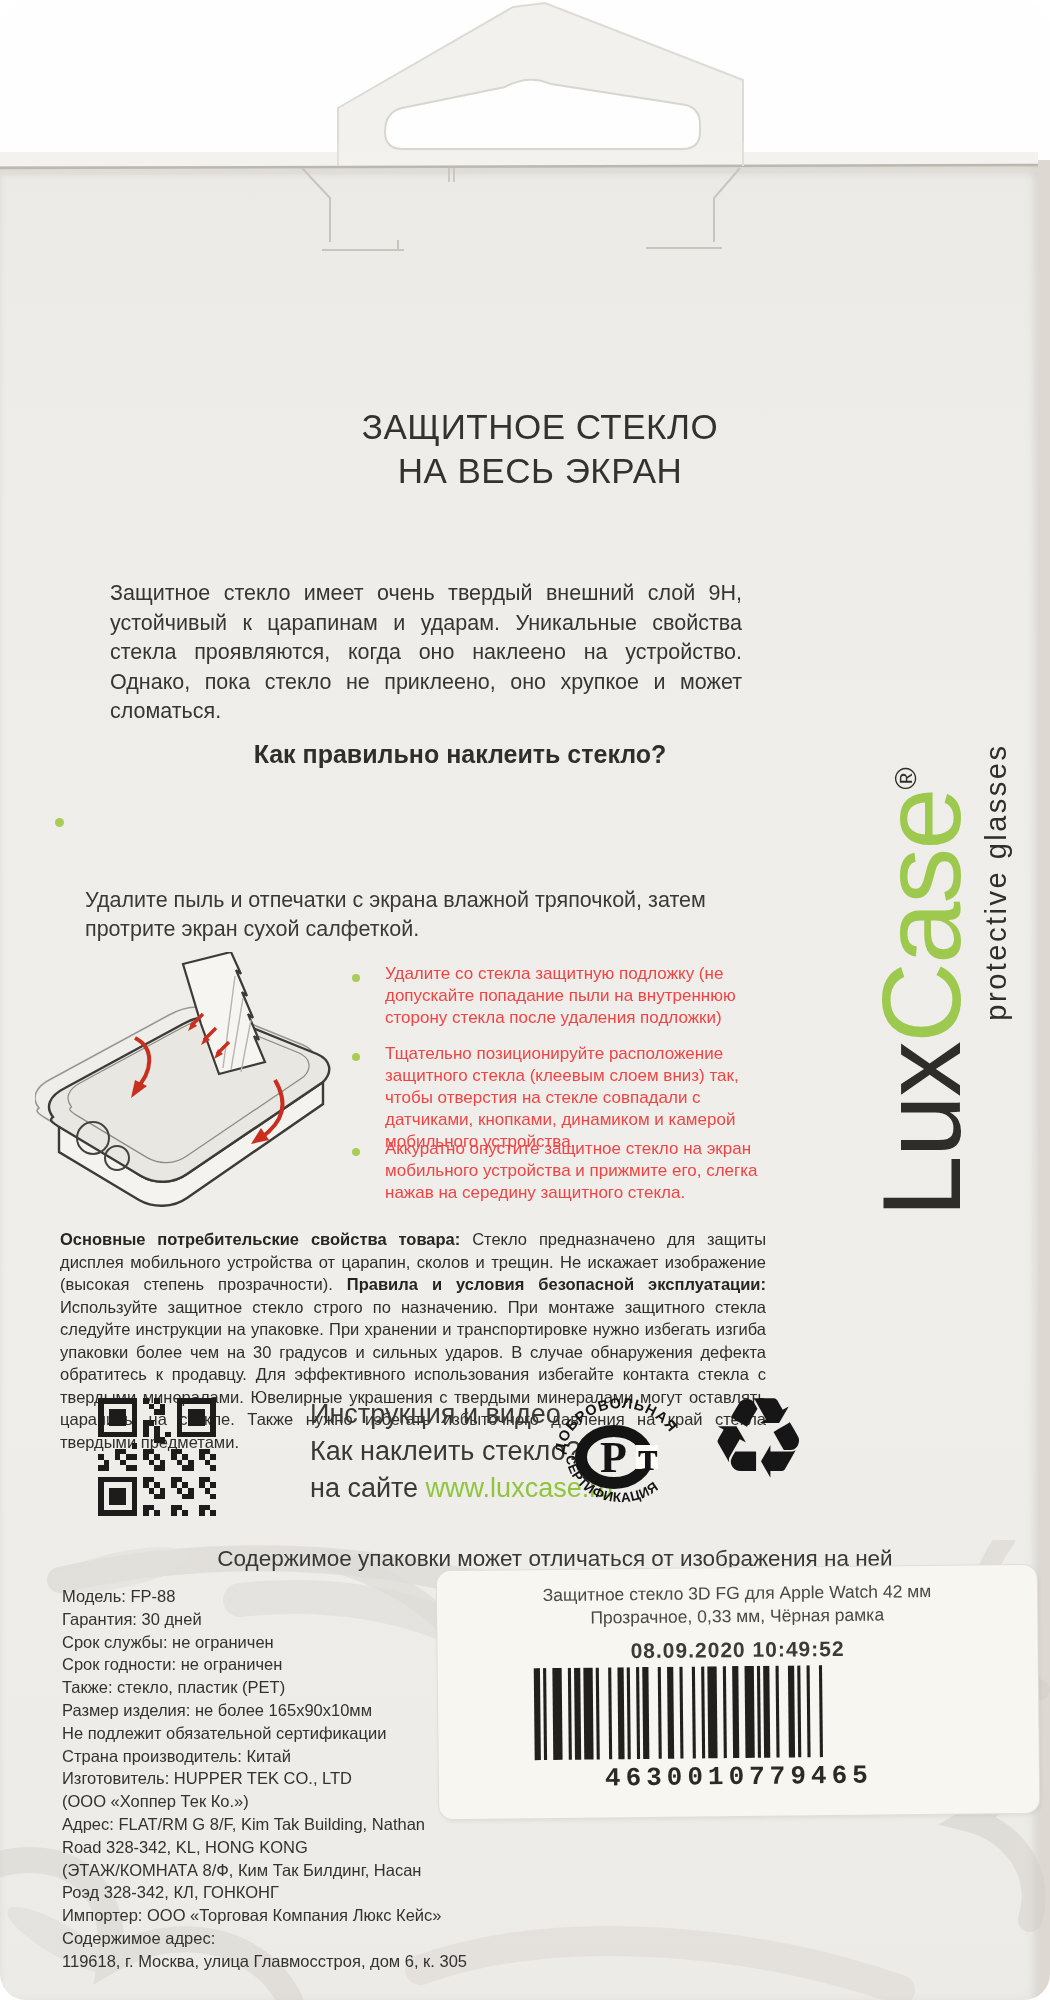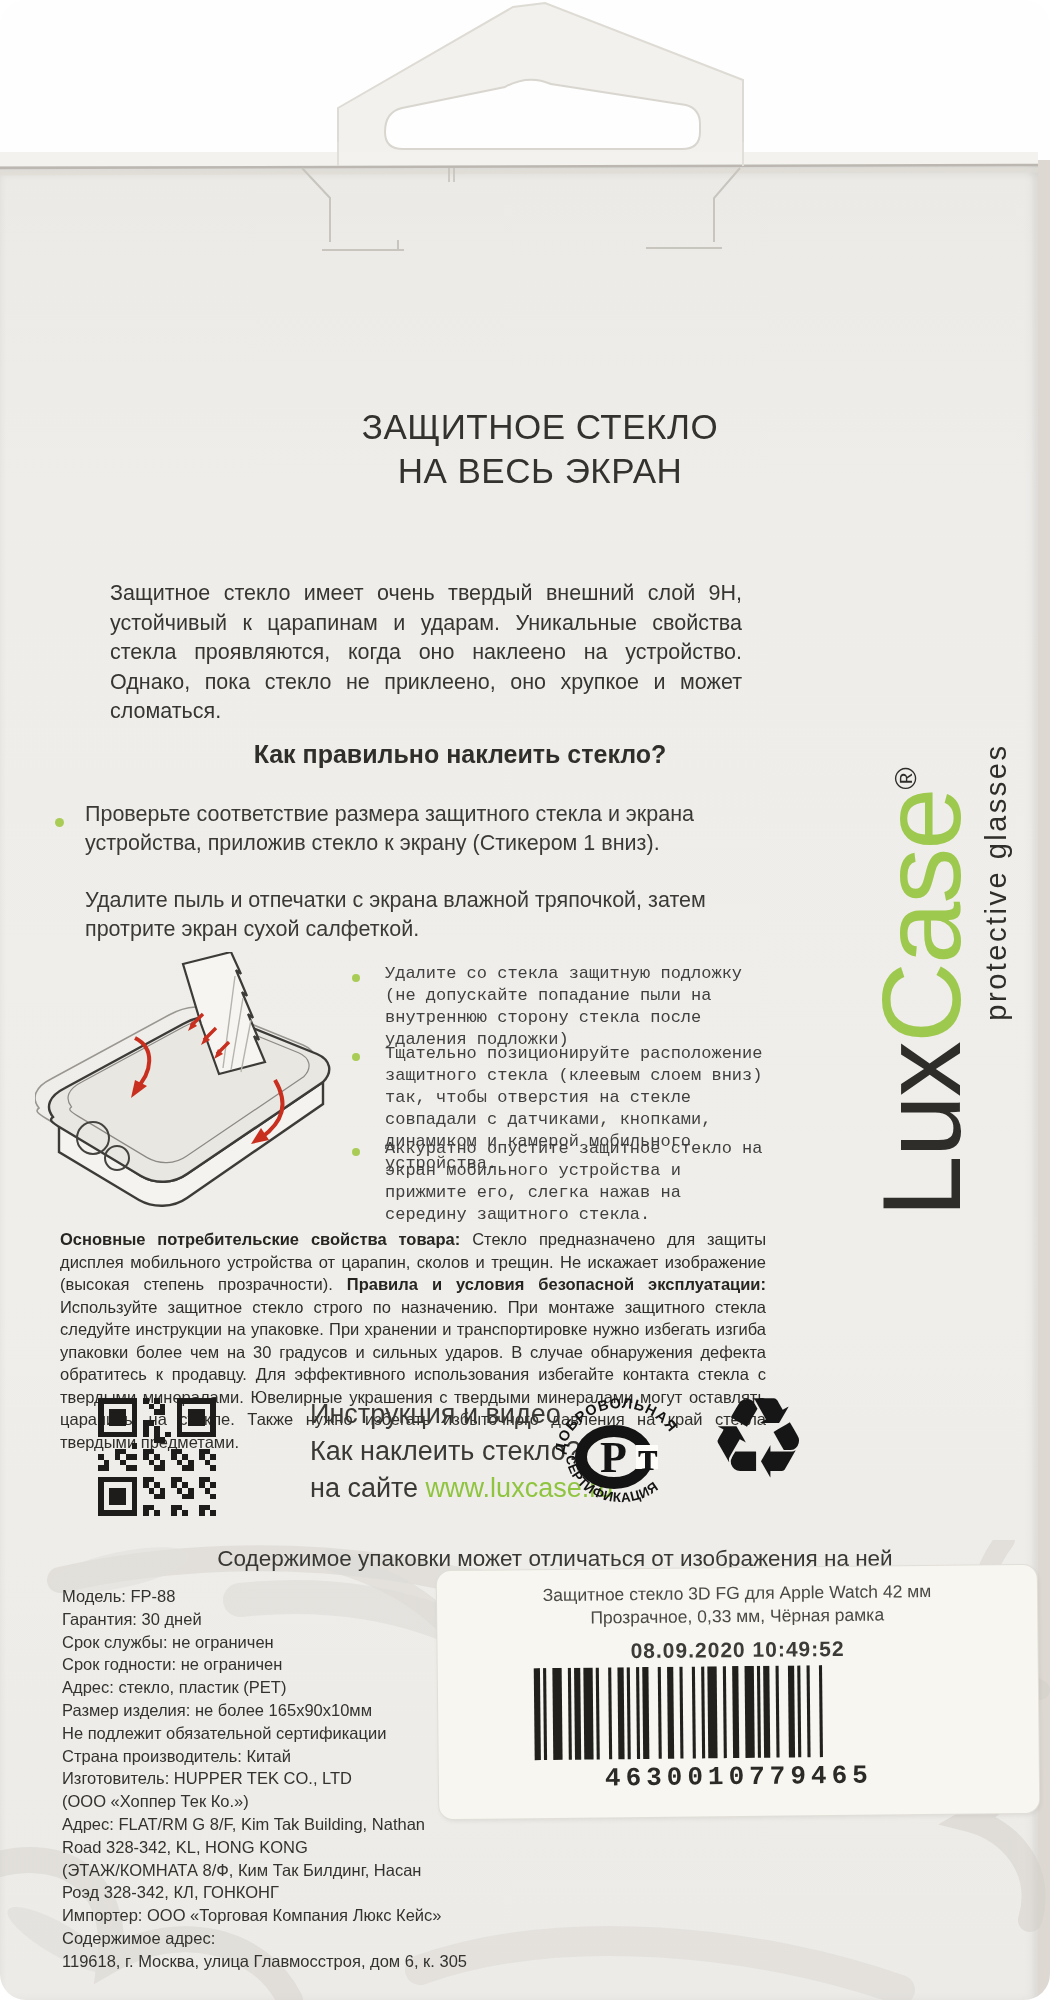--- a/index.html
+++ b/index.html
@@ -8,21 +8,21 @@
   
   .package{position:absolute;left:0;top:166px;width:1038px;height:1834px;
            background:linear-gradient(180deg,#eceae6 0%,#efedea 18%,#f0eeea 60%,#edebe7 100%);
            box-shadow:inset -6px 0 10px rgba(0,0,0,.05), inset 0 8px 9px rgba(0,0,0,.06);}
   .pkg-side{position:absolute;left:1038px;top:160px;width:12px;height:1840px;background:#ddd9d2;}
   .txt{position:absolute;}
   .title{font-size:35px;letter-spacing:.5px;line-height:44px;text-align:center;color:#33322f;}
   .intro{font-size:21.5px;line-height:29.5px;text-align:justify;text-align-last:justify;color:#363531;margin-top:36px;}
   .h2{font-size:25px;font-weight:bold;text-align:center;color:#2f2e2b;}
   .step{font-size:21.5px;line-height:29px;color:#3a3935;}
-  .sub{font-size:17px;line-height:22px;color:#404040;font-family:Liberation Mono, monospace;}
+  .sub{font-size:17px;line-height:22px;color:#ef4444;}
   .dot{position:absolute;border-radius:50%;background:#a9cc57;}
   .fine{font-size:16.5px;line-height:22.5px;text-align:justify;color:#2f2e2b;}
   .fine b{color:#262521;}
   .qrline{font-size:27px;line-height:37px;color:#3a3935;}
   .qrlink{color:#8fc43f;}
   .note{font-size:22.5px;text-align:center;color:#383733;}
   .specs{font-size:16.5px;line-height:22.8px;color:#33322e;}
   .sticker{position:absolute;left:438px;top:1568px;width:600px;height:248px;background:#f7f6f1;
            border-radius:14px;transform:rotate(-.6deg);box-shadow:0 0 0 1px #e2dfd8, 1px 2px 5px rgba(0,0,0,.08);
            text-align:center;}
@@ -88,21 +88,20 @@
     <div>НА ВЕСЬ ЭКРАН</div>
   </div>
 
   <div class="txt intro" style="left:110px;top:543px;width:632px;">
     <span>Защитное стекло имеет очень твердый внешний слой 9H, устойчивый к царапинам и ударам. Уникальные свойства стекла проявляются, когда оно наклеено на устройство. Однако, пока стекло не приклеено, оно хрупкое и может сломаться.</span>
   </div>
 
   <div class="txt h2" style="left:60px;top:740px;width:800px;">Как правильно наклеить стекло?</div>
 
   <span class="dot" style="left:55px;top:818px;width:9px;height:9px;"></span>
-  <div class="txt step" style="left:85px;top:800px;width:640px;">Проверьте соответствие размера защитного стекла и экрана устройства, приложив стекло к экрану (Стикером 1 вниз).</div>
 
   <div class="txt step" style="left:85px;top:886px;width:660px;">Удалите пыль и отпечатки с экрана влажной тряпочкой, затем протрите экран сухой салфеткой.</div>
 
   <svg style="position:absolute;left:35px;top:952px;" width="315" height="260" viewBox="0 0 315 260">
 
     <path d="M18,165 C10,155 14,144 30,136 L148,72 C166,62 184,62 198,68 L282,102 C296,108 298,120 288,130 L152,222 C138,232 120,232 106,224 L26,176 C16,170 14,168 18,165 Z" transform="translate(-14,-9)" fill="none" stroke="#9a9791" stroke-width="1.6"></path>
 
     <path d="M288,130 L288,152 L152,246 C138,256 118,256 104,248 L24,200 L24,172 L106,224 C120,232 138,232 152,222 Z" fill="#f4f3ef" stroke="#3c3b38" stroke-width="2.4"></path>
 
     <path d="M18,165 C10,155 14,144 30,136 L148,72 C166,62 184,62 198,68 L282,102 C296,108 298,120 288,130 L152,222 C138,232 120,232 106,224 L26,176 C16,170 14,168 18,165 Z" fill="#e9e7e1" stroke="#3c3b38" stroke-width="2.4"></path>
@@ -355,21 +354,21 @@
 
   <div class="recycle">♻</div>
 
   <div class="txt note" style="left:60px;top:1546px;width:990px;">Содержимое упаковки может отличаться от изображения на ней</div>
 
   <div class="txt specs" style="left:62px;top:1585px;width:420px;">
     <div>Модель: FP-88</div>
     <div>Гарантия:  30 дней</div>
     <div>Срок службы: не ограничен</div>
     <div>Срок годности: не ограничен</div>
-    <div>Адрес: стекло, пластик (PET)</div>
+    <div>Также: стекло, пластик (PET)</div>
     <div>Размер изделия: не более 165х90х10мм</div>
     <div>Не подлежит обязательной сертификации</div>
     <div>Страна производитель: Китай</div>
     <div>Изготовитель: HUPPER TEK CO., LTD</div>
     <div>(ООО «Хоппер Тек Ко.»)</div>
     <div>Адрес: FLAT/RM G 8/F, Kim Tak Building, Nathan</div>
     <div>Road 328-342, KL, HONG KONG</div>
     <div>(ЭТАЖ/КОМНАТА 8/Ф, Ким Так Билдинг, Насан</div>
     <div>Роэд 328-342, КЛ, ГОНКОНГ</div>
     <div>Импортер: ООО «Торговая Компания Люкс Кейс»</div>

